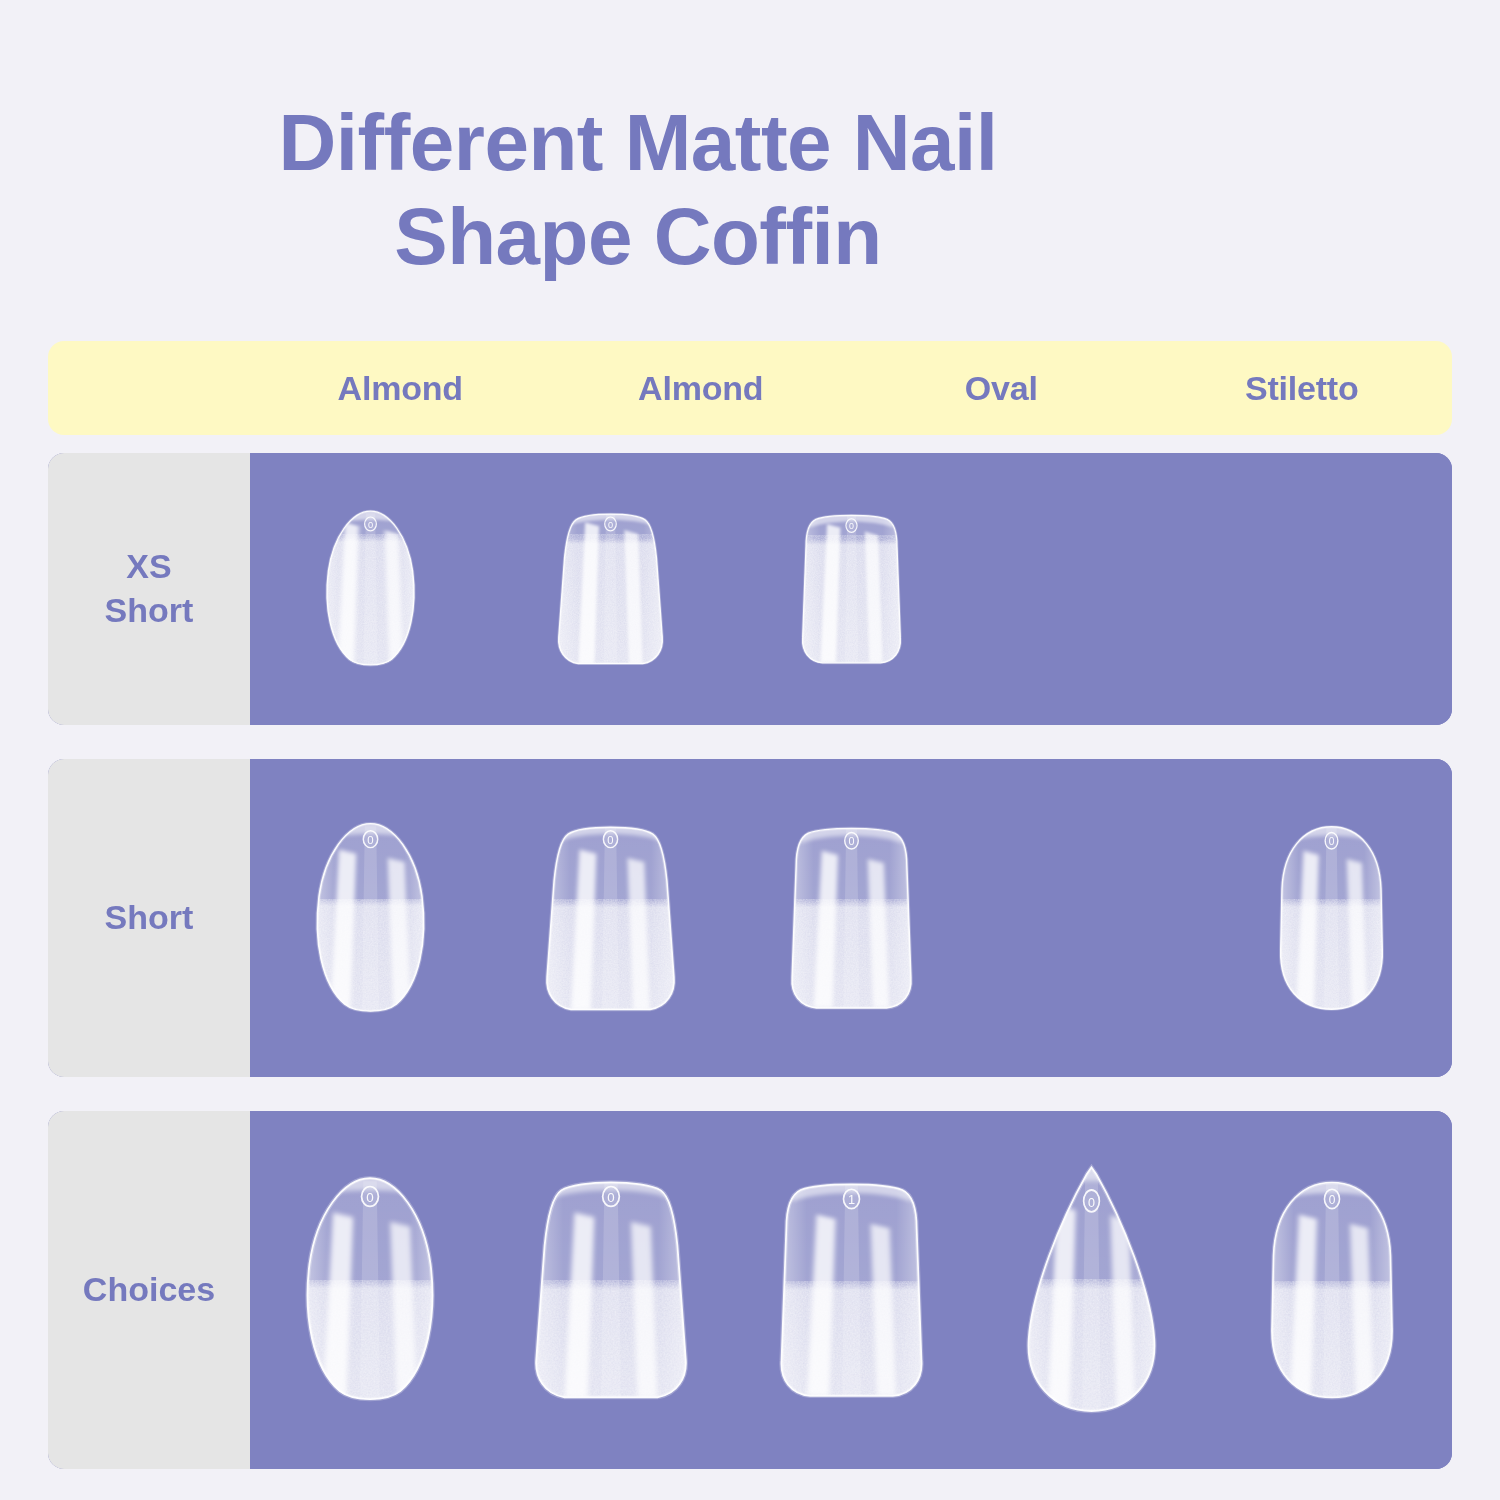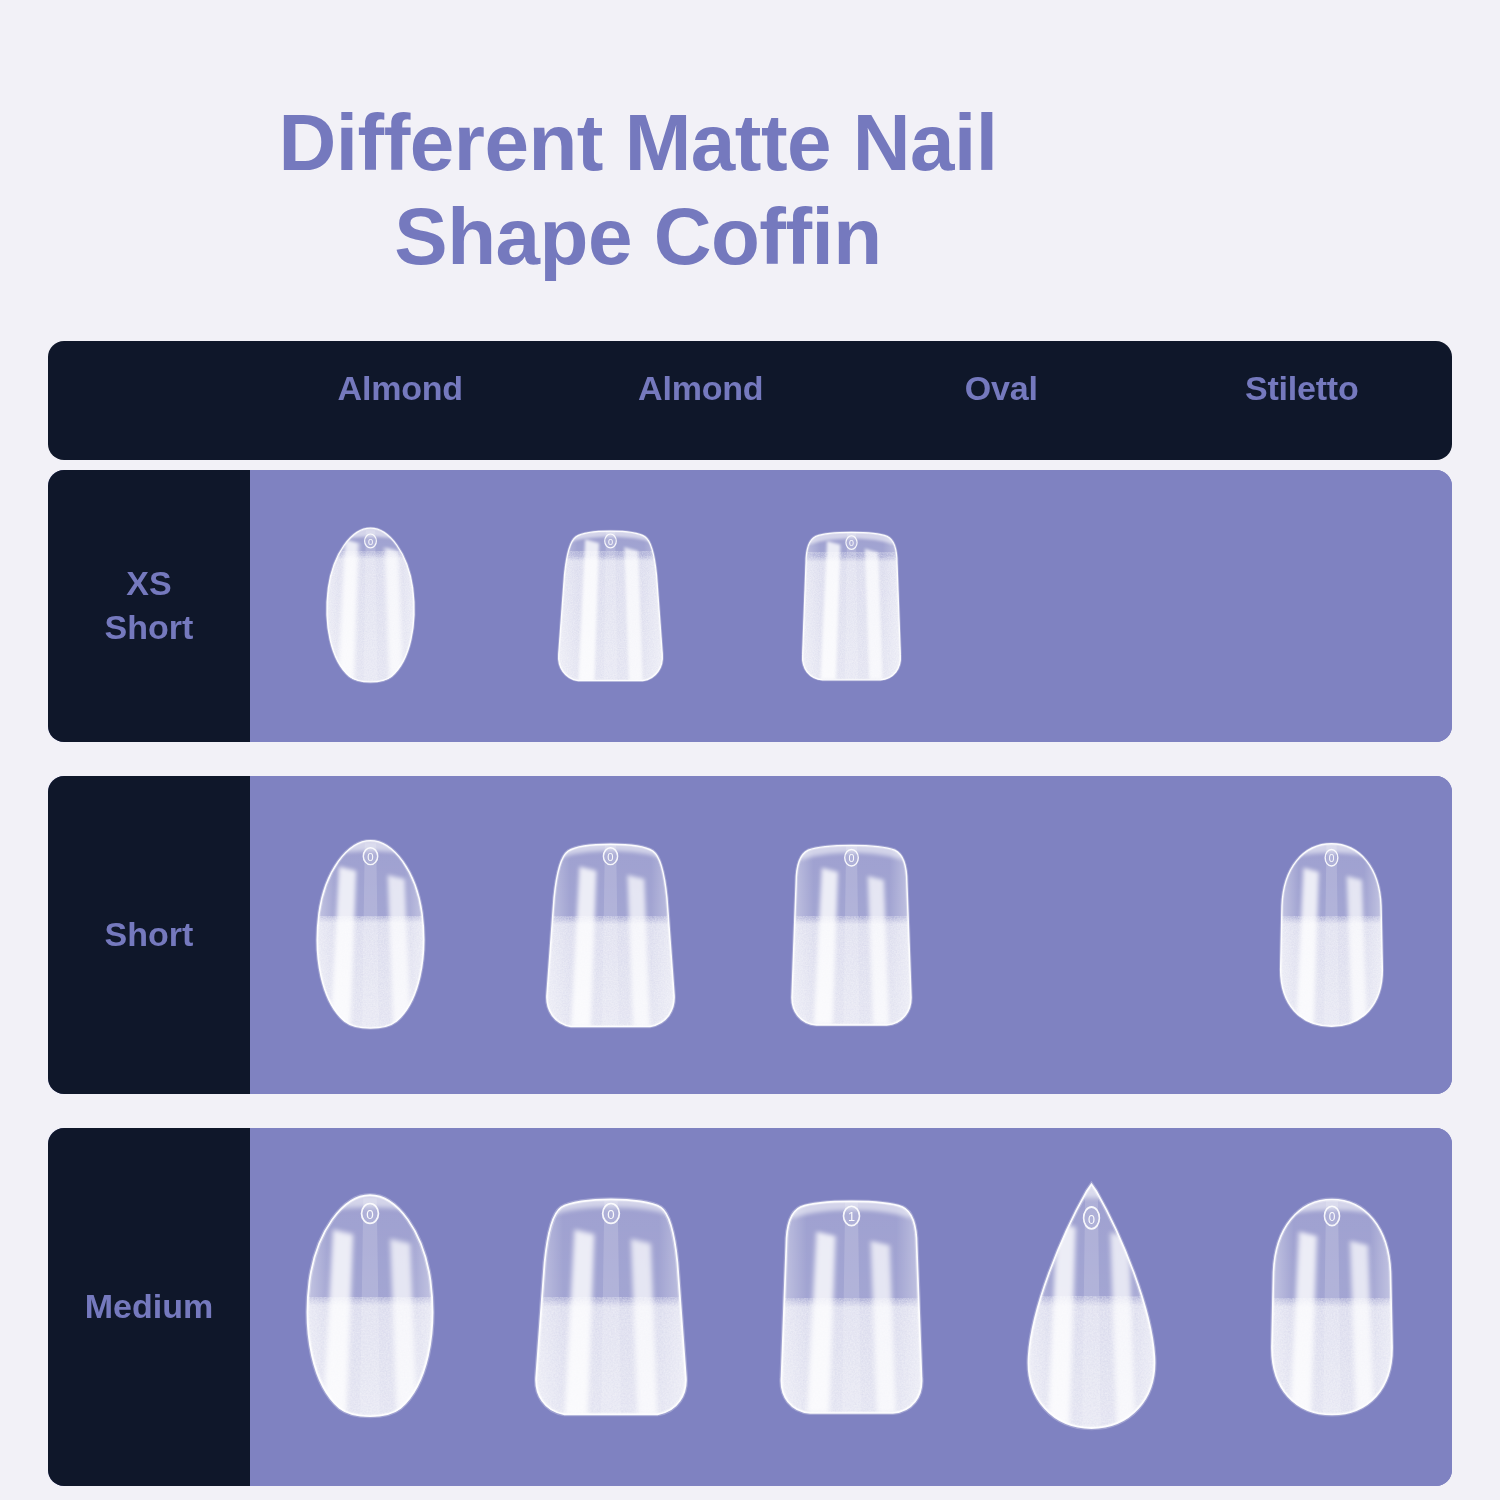--- a/index.html
+++ b/index.html
@@ -36,24 +36,24 @@
   #chart {
     position: absolute;
     left: 48px;
     top: 341px;
     width: 1404px;
   }
 
   
   #header-bar {
     position: relative;
-    height: 119px;
-    background: #0f172a;
+    height: 94px;
+    background: #fef9c3;
     border-radius: 16px;
-    margin-bottom: 10px;
+    margin-bottom: 18px;
   }
   #header-cells {
     position: absolute;
     left: 202px;
     top: 0;
     right: 0;
     height: 94px;
     display: flex;
   }
   .header-cell {
@@ -74,21 +74,21 @@
     border-radius: 16px;
     display: flex;
     overflow: hidden;
     background: #7f82c1;
   }
   .shape-row:last-child { margin-bottom: 0; }
 
   .row-label-cell {
     width: 202px;
     flex: 0 0 202px;
-    background: #0f172a;
+    background: #e5e5e5;
     display: flex;
     align-items: center;
     justify-content: center;
     text-align: center;
   }
   .row-label-text {
     color: #7579be;
     font-size: 34px;
     font-weight: 700;
     line-height: 1.28;
@@ -450,21 +450,21 @@
                 <g>
                   <ellipse cx="50" cy="14" rx="5" ry="6.5" fill="none" stroke="#ffffff" stroke-width="1.1" opacity="0.9"></ellipse>
                   <text x="50" y="17.4" text-anchor="middle" font-family="Liberation Sans, sans-serif" font-size="8" fill="#ffffff" opacity="0.95">0</text>
                 </g>
               </svg></div>
           </div>
         </div>
       </div>
       <div class="shape-row row-med">
         <div class="row-label-cell">
-          <div class="row-label-text">Medium</div>
+          <div class="row-label-text">Choices</div>
         </div>
         <div class="row-nails">
           <div class="nail-cell">
             <div class="nail-wrap"><svg width="168" height="230" viewBox="0 0 100 150" preserveAspectRatio="none">
                 <defs>
                   <clipPath id="clipn8">
                     <path d="M50,2 C66,2 82,26 86,58 C90,92 84,126 68,141 C60,148 40,148 32,141 C16,126 10,92 14,58 C18,26 34,2 50,2 Z"></path>
                   </clipPath>
                   <linearGradient id="bodyn8" x1="0" y1="0" x2="0" y2="1">
                     <stop offset="0%" stop-color="#ffffff" stop-opacity="0.10"></stop>

